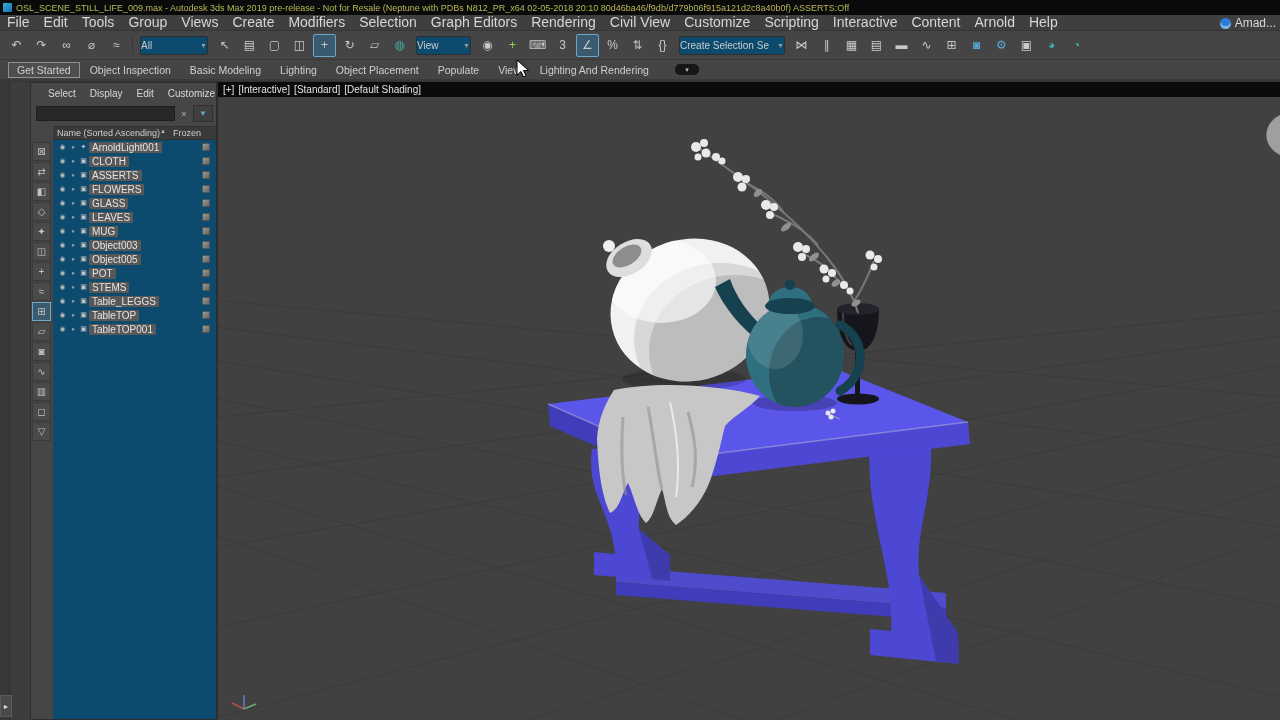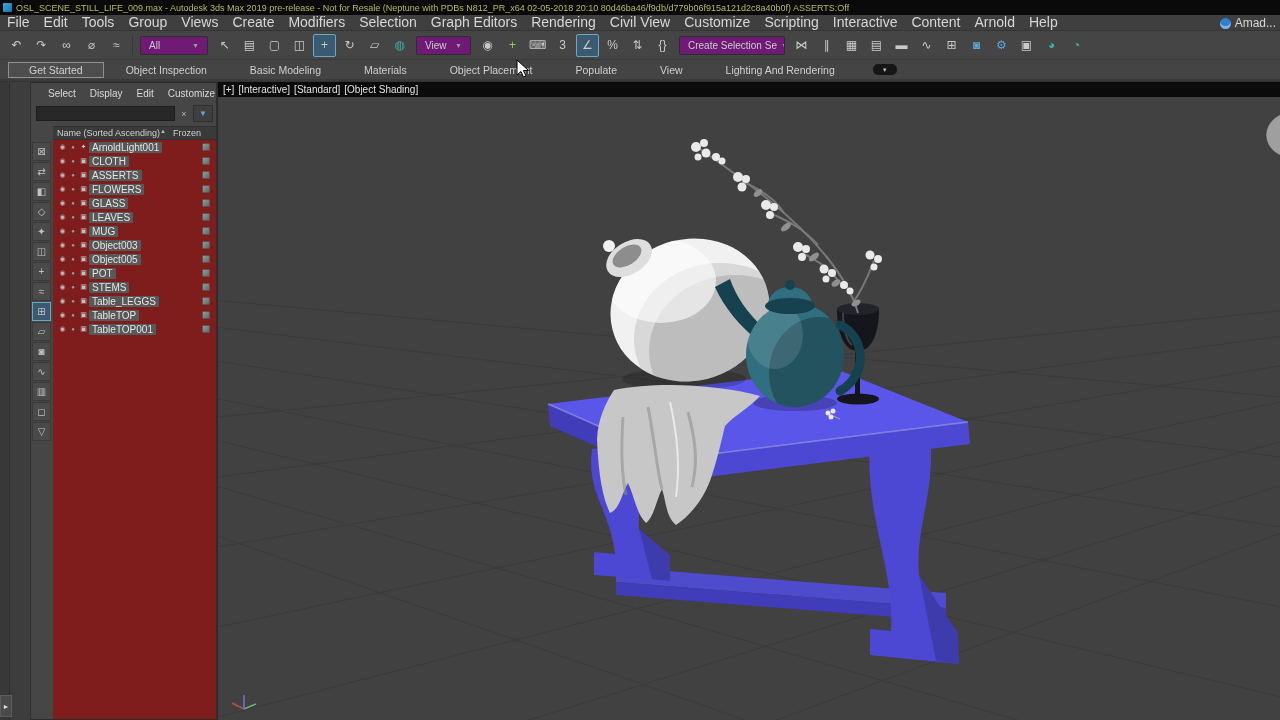--- a/index.html
+++ b/index.html
@@ -22,27 +22,27 @@
   
   .toolbar{position:absolute;left:0;top:31px;width:1280px;height:29px;background:#454545;border-bottom:1px solid #3a3a3a;display:flex;align-items:center;padding-left:4px;z-index:10}
   .tb-group{display:flex;align-items:center}
   .tb-btn{width:23px;height:23px;background:none;border:1px solid transparent;color:#c9c9c9;font-size:12px;display:flex;align-items:center;justify-content:center;border-radius:2px;padding:0;margin:0 1px}
   .tb-btn span{pointer-events:none}
   .tb-btn.active{background:var(--t-active_bg,#3a5a70);border-color:var(--t-active_border,#6fa6c6)}
   .tb-btn.accent-teal{color:var(--t-teal,#3fb3ab)}
   .tb-btn.accent-green{color:var(--t-green,#8fd14f)}
   .tb-btn.accent-blue{color:var(--t-blue,#5aa7d8)}
   .tb-sep{width:1px;height:20px;background:#383838;margin:0 3px;flex:0 0 auto}
-  .tb-dd{height:19px;background:#701a75;border:1px solid #2d2d2d;border-radius:2px;color:#ccc;font-size:10px;display:flex;align-items:center;padding:0 8px;margin:0 4px;white-space:nowrap;overflow:hidden}
+  .tb-dd{height:19px;background:#0c4a6e;border:1px solid #2d2d2d;border-radius:2px;color:#ccc;font-size:10px;display:flex;align-items:center;padding:0 0;margin:0 4px;white-space:nowrap;overflow:hidden}
   .tb-dd .caret{margin-left:auto;font-size:7px;color:#999;padding-left:4px}
   .dd-filter{width:68px}.dd-coord{width:55px}.dd-sets{width:106px}
 
   
   .ribbon{position:absolute;left:0;top:60px;width:1280px;height:19px;background:#444;display:flex;align-items:center;padding-left:8px;z-index:10}
-  .ribbon-tab{font-size:10.5px;color:#cfcfcf;padding:1px 20px;border:1px solid transparent;margin-right:1px;white-space:nowrap;background:none}
+  .ribbon-tab{font-size:10.5px;color:#cfcfcf;padding:1px 8px;border:1px solid transparent;margin-right:1px;white-space:nowrap;background:none}
   .ribbon-tab.active{border-color:#8f8f8f;background:#4e4e4e}
   .ribbon-overflow{width:24px;height:11px;background:#161616;border:none;border-radius:5px;color:#bbb;font-size:7px;display:flex;align-items:center;justify-content:center;margin-left:16px}
   .ribbon-sep{position:absolute;left:0;top:79px;width:1280px;height:3px;background:#3a3a3a;border-bottom:1px solid #333}
 
   
   .workspace{position:absolute;left:0;top:82px;width:1280px;height:638px;background:#3d3d3d}
   .left-strip{position:absolute;left:0;top:0;width:10px;height:638px;background:#383838;border-right:1px solid #2f2f2f}
   .expand-btn{position:absolute;left:0;top:613px;width:12px;height:22px;background:#4a4a4a;border:1px solid #5c5c5c;color:#ddd;font-size:7px;display:flex;align-items:center;justify-content:center;padding:0;z-index:5}
 
   
@@ -51,21 +51,21 @@
   .sx-tab{font-size:10px;color:#d8d8d8;padding:0 7px;background:none;border:none}
   .sx-search{height:21px;display:flex;align-items:center;padding:0 3px 0 5px;gap:3px}
   .sx-input{flex:1;height:15px;background:#282828;border:1px solid #1e1e1e;color:#ddd;font-size:10px;padding:0 3px;min-width:0}
   .sx-clear{color:#b5b5b5;font-size:9px;background:none;border:none;width:12px;padding:0}
   .sx-filter{width:20px;height:17px;background:#3f3f3f;border:1px solid #2f2f2f;color:var(--t-blue,#5aa7d8);font-size:8px;display:flex;align-items:center;justify-content:center;padding:0}
   .sx-body{position:absolute;left:0;top:43px;right:0;bottom:0}
   .sx-header{position:absolute;left:22px;right:0;top:0;height:14px;background:#3a3a3a;border-top:1px solid #303030;border-bottom:1px solid #303030;display:flex;align-items:center}
   .sx-col-name{flex:1;display:flex;justify-content:space-between;align-items:flex-start;padding:0 4px;font-size:9px;color:#cfcfcf;white-space:nowrap;overflow:hidden}
   .sx-sort{font-size:6px;color:#bbb}
   .sx-col-frozen{width:48px;border-left:1px solid #2f2f2f;font-size:9px;color:#cfcfcf;padding-left:5px;height:100%;display:flex;align-items:center}
-  .sx-list{position:absolute;left:22px;right:0;top:14px;bottom:0;background:#7f1d1d}
+  .sx-list{position:absolute;left:22px;right:0;top:14px;bottom:0;background:#0c4a6e}
   .sx-row{height:14px;display:flex;align-items:center;padding:0 6px 0 4px}
   .sx-eye{font-size:7px;color:#b8b8b8;width:11px;text-align:center}
   .sx-dot{font-size:6px;color:#9c9c9c;width:10px;text-align:center}
   .sx-type{font-size:7px;color:#c2c2c2;width:11px;text-align:center}
   .sx-name{font-size:10px;color:#e4e4e4;background:#585858;line-height:11px;padding:0 3px;border-radius:1px;white-space:nowrap}
   .sx-frozen{margin-left:auto;width:8px;height:8px;background:linear-gradient(135deg,#9a9a9a,#666);border:1px solid #555;border-radius:1px;flex:0 0 auto}
   .sx-tools{position:absolute;left:1px;top:16px;width:21px;display:flex;flex-direction:column;gap:1px}
   .sx-tool{width:19px;height:19px;background:#4a4a4a;border:1px solid #3a3a3a;color:#c2c2c2;font-size:10px;display:flex;align-items:center;justify-content:center;padding:0}
   .sx-tool.active{background:var(--t-active_bg,#3a5a70);border-color:var(--t-active_border,#6fa6c6)}
 
@@ -287,21 +287,21 @@
 
 <div class="ribbon">
   <div style="display:flex;align-items:center">
 
       <button class="ribbon-tab active">Get Started</button>
 
       <button class="ribbon-tab">Object Inspection</button>
 
       <button class="ribbon-tab">Basic Modeling</button>
 
-      <button class="ribbon-tab">Materials</button>
+      <button class="ribbon-tab">Lighting</button>
 
       <button class="ribbon-tab">Object Placement</button>
 
       <button class="ribbon-tab">Populate</button>
 
       <button class="ribbon-tab">View</button>
 
       <button class="ribbon-tab">Lighting And Rendering</button>
     </div>
   <button class="ribbon-overflow">▾</button>
@@ -517,21 +517,21 @@
           </div>
         </div>
     </div>
   </div>
 
   <div class="viewport">
     <div class="vp-labelbar">
       <button class="vp-label">[+]</button>
       <button class="vp-label">[Interactive]</button>
       <button class="vp-label">[Standard]</button>
-      <button class="vp-label">[Object Shading]</button>
+      <button class="vp-label">[Default Shading]</button>
     </div>
 
     <svg class="scene-svg" viewBox="0 0 1063 623">
 
       <g stroke="var(--c-grid)" stroke-width="1" opacity="0.9">
         <line x1="0" y1="320" x2="1700" y2="150"></line>
         <line x1="0" y1="380" x2="1700" y2="155"></line>
         <line x1="0" y1="450" x2="1700" y2="160"></line>
         <line x1="0" y1="530" x2="1700" y2="170"></line>
         <line x1="0" y1="620" x2="1700" y2="180"></line>

